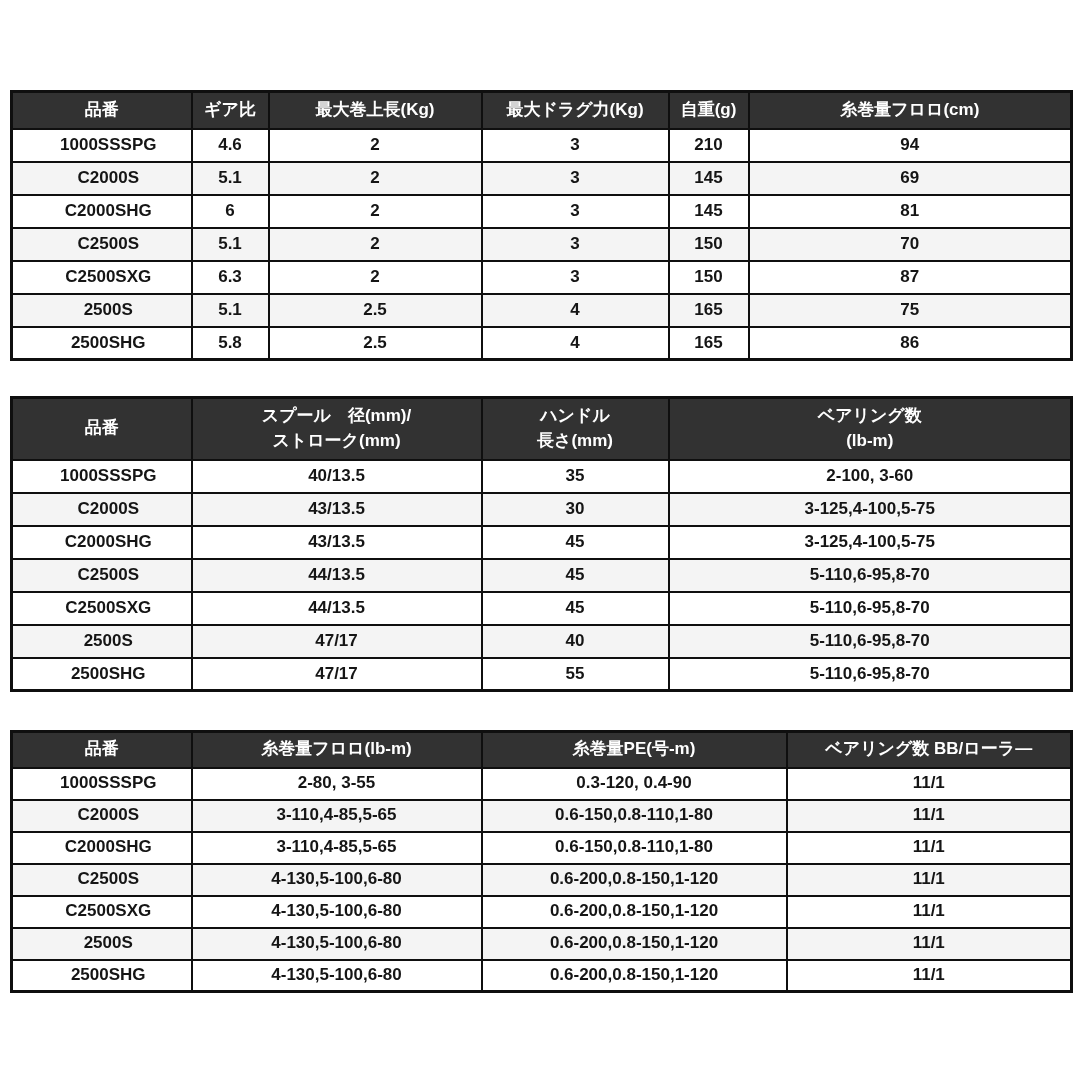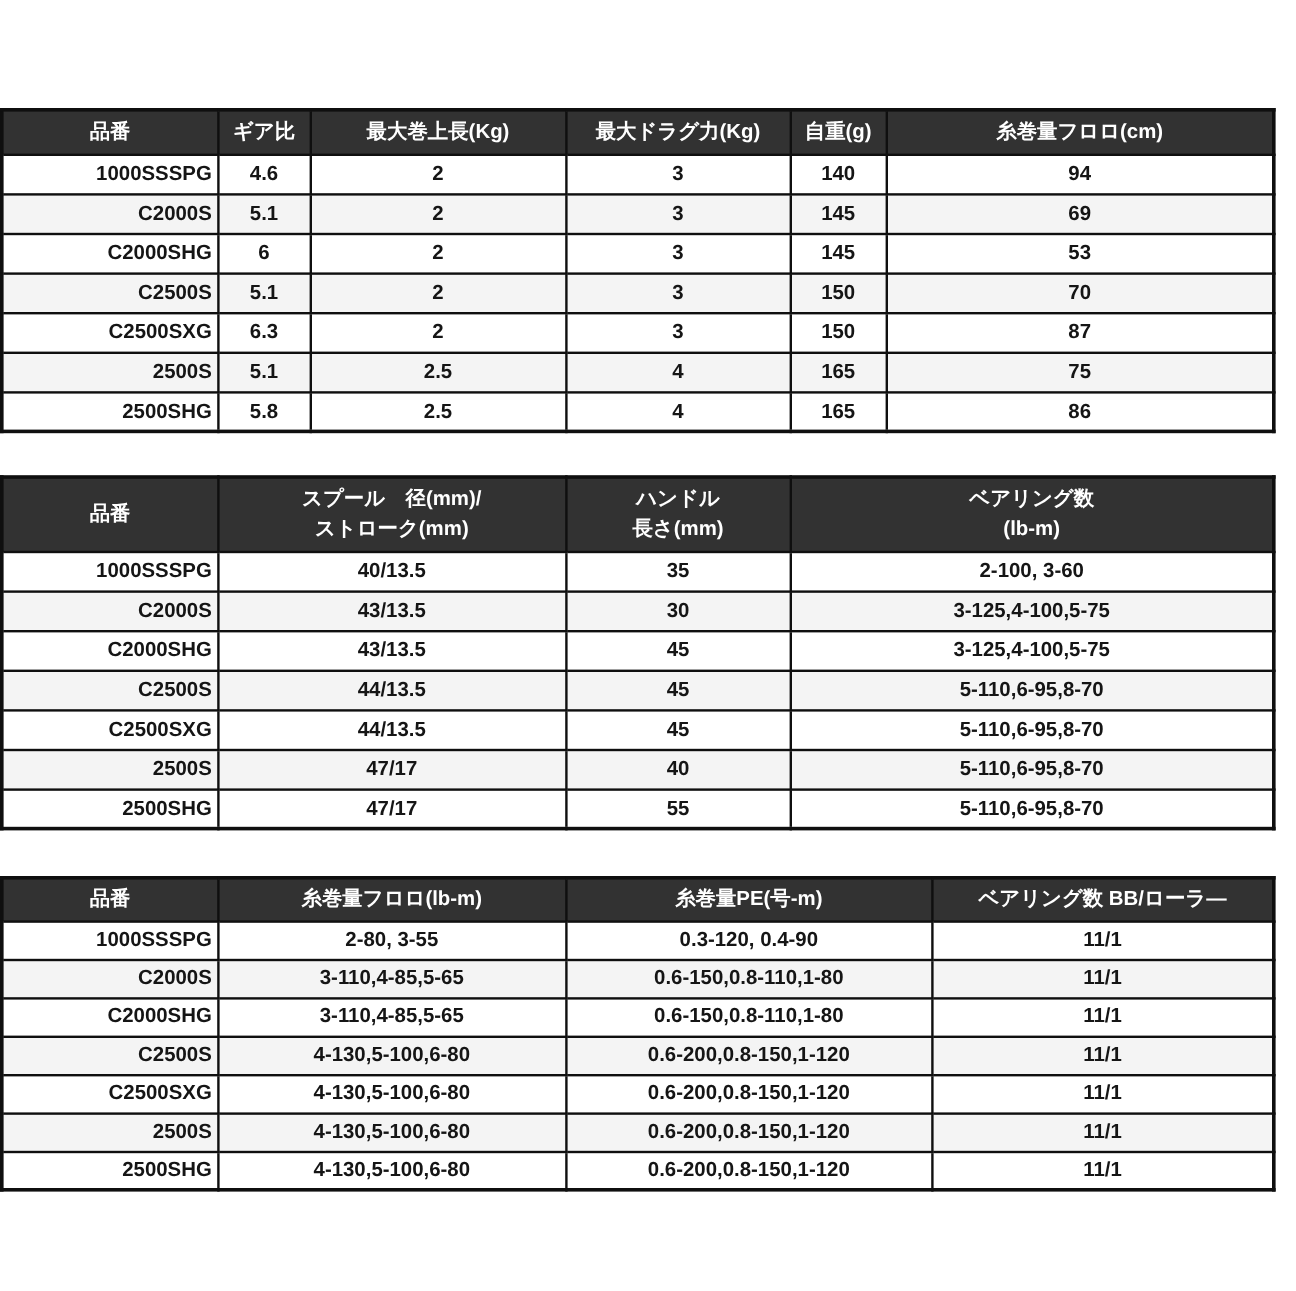--- a/index.html
+++ b/index.html
@@ -7,21 +7,21 @@
     width:1080px; height:1076px;
     font-family:"Liberation Sans","DejaVu Sans",sans-serif;
     -webkit-font-smoothing:antialiased;
   }
   .page { position:relative; width:1080px; height:1076px; background:var(--page-bg,#ffffff); overflow:hidden; }
 
   table.spec {
     border-collapse:collapse;
     table-layout:fixed;
     width:1060px;
-    margin-left:0;
+    margin-left:10px;
     border:3px solid var(--border,#0f0f0f);
   }
   #spec-table-0 { margin-top:90px; }
   #spec-table-1 { margin-top:35px; }
   #spec-table-2 { margin-top:38px; }
 
   .spec th {
     background:var(--header-bg,#323232);
     color:var(--header-text,#ffffff);
     font-weight:bold;
@@ -44,21 +44,21 @@
     border:2px solid var(--border,#0f0f0f);
     text-align:center;
     padding:2px 4px;
     line-height:1.2;
   }
   #spec-table-0 tbody tr { height:33px; }
   #spec-table-1 tbody tr { height:33px; }
   #spec-table-2 tbody tr { height:32px; }
 
   .spec tbody tr:nth-child(even) td { background:var(--row-alt-bg,#f4f4f4); }
-  .spec td.model { text-align:right; padding-left:17px; }
+  .spec td.model { text-align:center; padding-left:17px; }
 </style>
 </head>
 <body>
 
 <div class="page">
 
   <table class="spec" id="spec-table-0">
     <colgroup>
       <col style="width:180px">
         <col style="width:77px">
@@ -76,38 +76,38 @@
           <th>自重(g)</th>
           <th>糸巻量フロロ(cm)</th>
         </tr>
       </thead>
     <tbody>
         <tr>
           <td class="model">1000SSSPG</td>
           <td>4.6</td>
           <td>2</td>
           <td>3</td>
-          <td>140</td>
+          <td>210</td>
           <td>94</td>
         </tr>
         <tr>
           <td class="model">C2000S</td>
           <td>5.1</td>
           <td>2</td>
           <td>3</td>
           <td>145</td>
           <td>69</td>
         </tr>
         <tr>
           <td class="model">C2000SHG</td>
           <td>6</td>
           <td>2</td>
           <td>3</td>
           <td>145</td>
-          <td>53</td>
+          <td>81</td>
         </tr>
         <tr>
           <td class="model">C2500S</td>
           <td>5.1</td>
           <td>2</td>
           <td>3</td>
           <td>150</td>
           <td>70</td>
         </tr>
         <tr>

